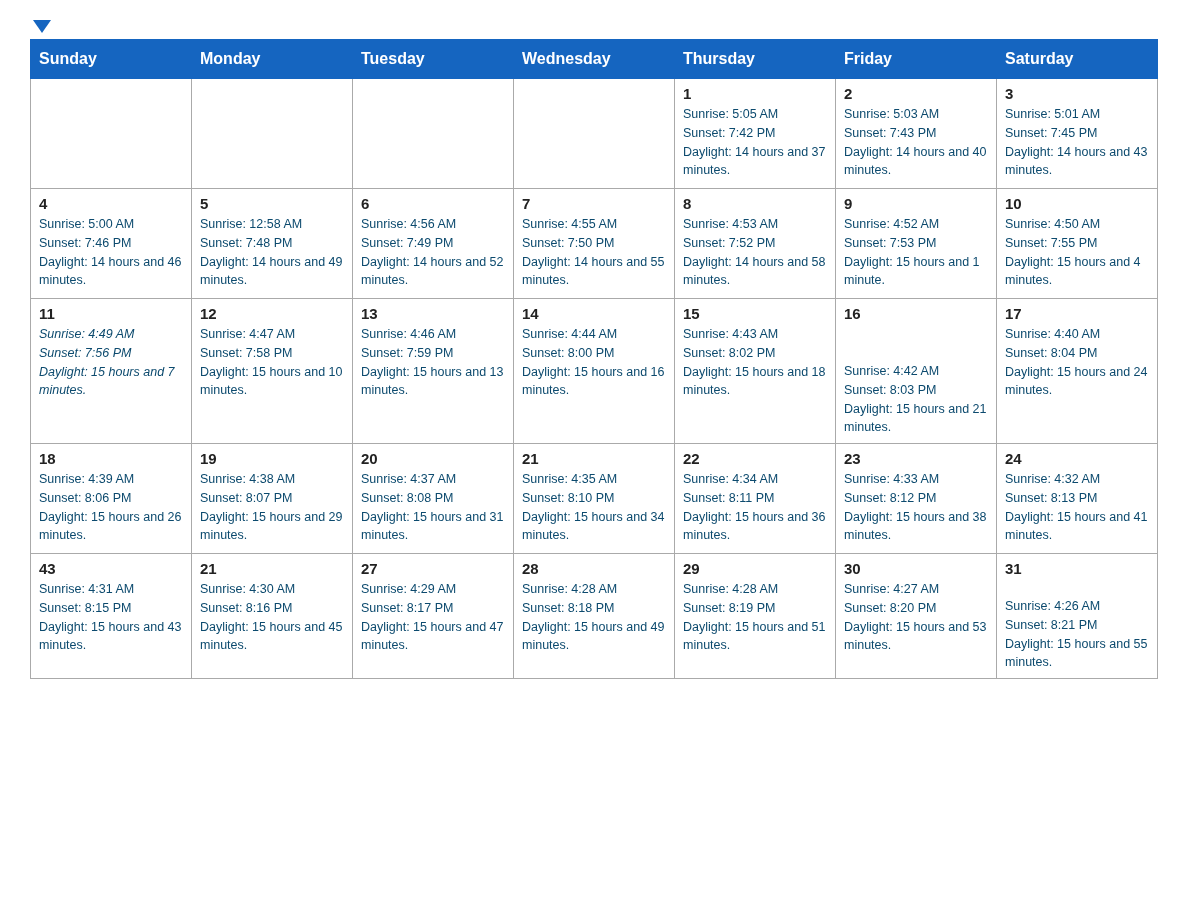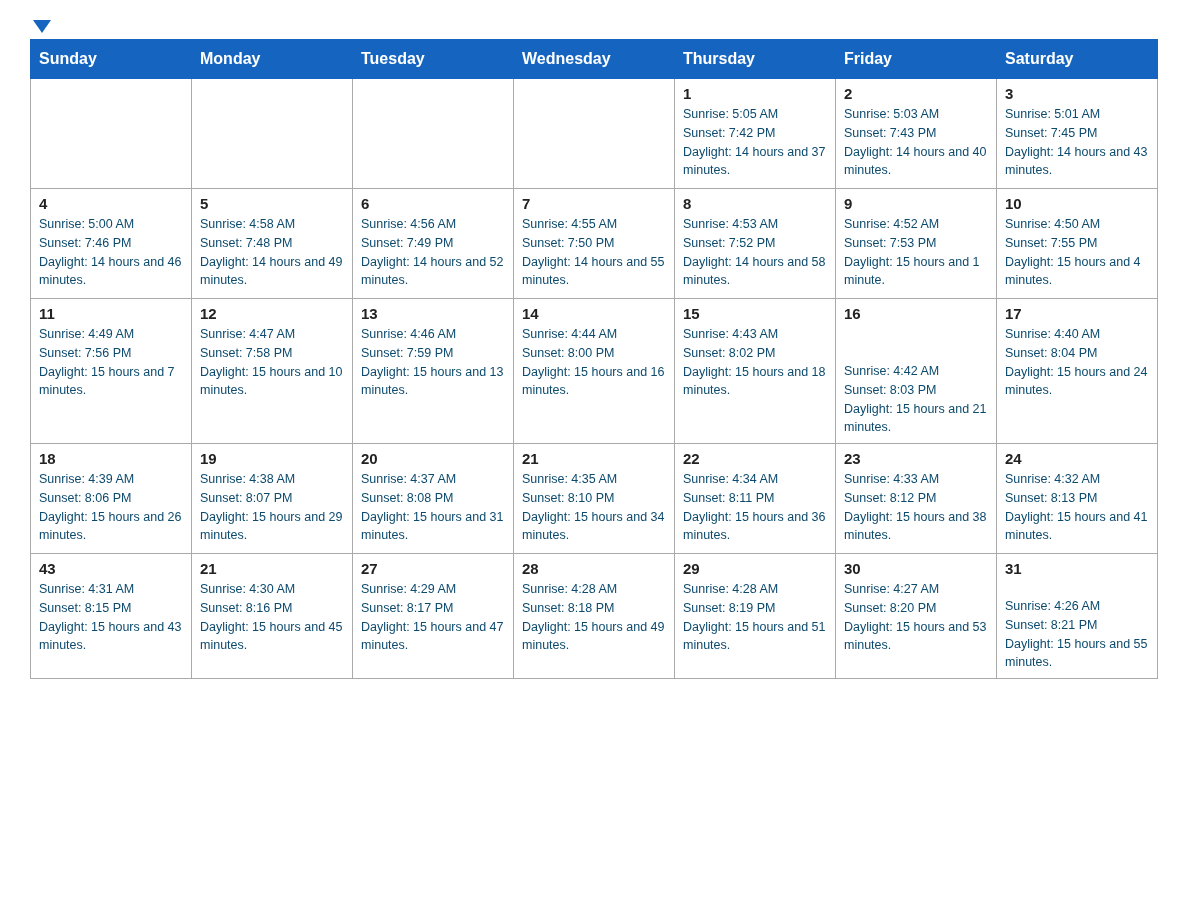--- a/index.html
+++ b/index.html
@@ -149,21 +149,21 @@
       </tr>
       <tr>
         <td>
           <span class="day-number">4</span>
           <div class="day-info" style="white-space: pre-line;">Sunrise: 5:00 AM
 Sunset: 7:46 PM
 Daylight: 14 hours and 46 minutes.</div>
         </td>
         <td>
           <span class="day-number">5</span>
-          <div class="day-info" style="white-space: pre-line;">Sunrise: 4:58 AM
+          <div class="day-info" style="white-space: pre-line;">Sunrise: 12:58 AM
 Sunset: 7:48 PM
 Daylight: 14 hours and 49 minutes.</div>
         </td>
         <td>
           <span class="day-number">6</span>
           <div class="day-info" style="white-space: pre-line;">Sunrise: 4:56 AM
 Sunset: 7:49 PM
 Daylight: 14 hours and 52 minutes.</div>
         </td>
         <td>
@@ -187,21 +187,21 @@
         <td>
           <span class="day-number">10</span>
           <div class="day-info" style="white-space: pre-line;">Sunrise: 4:50 AM
 Sunset: 7:55 PM
 Daylight: 15 hours and 4 minutes.</div>
         </td>
       </tr>
       <tr>
         <td>
           <span class="day-number">11</span>
-          <div class="day-info" style="white-space: pre-line;">Sunrise: 4:49 AM
+          <div class="day-info" style="white-space: pre-line; font-style: italic;">Sunrise: 4:49 AM
 Sunset: 7:56 PM
 Daylight: 15 hours and 7 minutes.</div>
         </td>
         <td>
           <span class="day-number">12</span>
           <div class="day-info" style="white-space: pre-line;">Sunrise: 4:47 AM
 Sunset: 7:58 PM
 Daylight: 15 hours and 10 minutes.</div>
         </td>
         <td>

